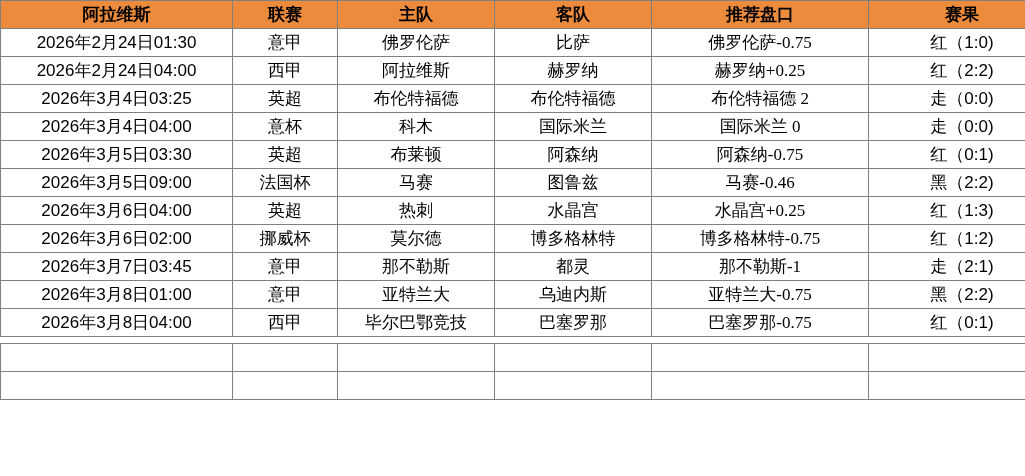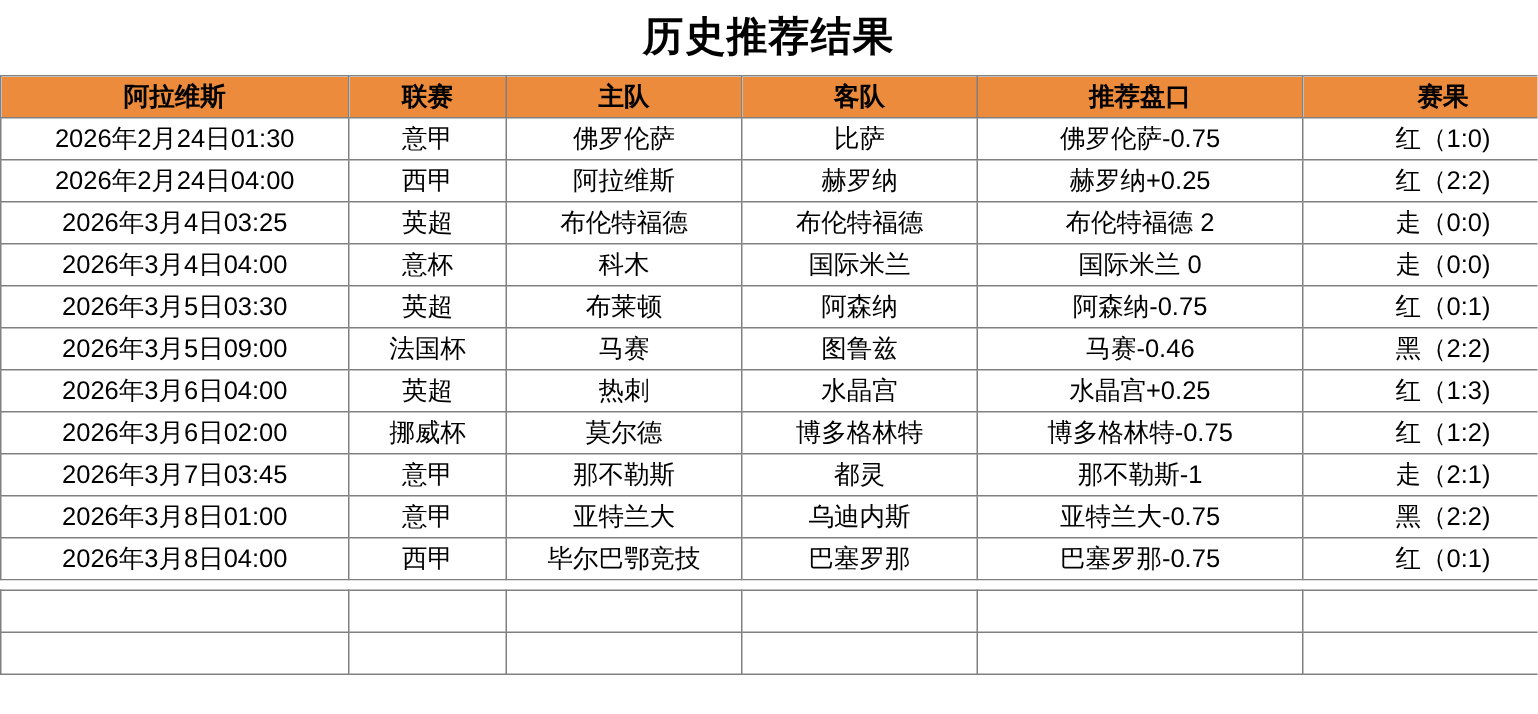--- a/index.html
+++ b/index.html
@@ -52,41 +52,40 @@
     height: 33px;
     border: 1px solid #6f6f6f;
   }
   tbody td {
     background: #ffffff;
   }
   .col-time { width: 227px; }
   .col-league { width: 100px; margin-top: 46px; }
   .col-home { width: 152px; margin-top: 35px; }
   .col-away { width: 152px; }
-  .col-hand { width: 212px; }
+  .col-hand { width: 212px; font-family: Liberation Serif, serif; }
   .col-res { width: 182px; }
   .res-red { color: #E8413B; }
   .res-yellow { color: #F0A22E; }
   .res-black { color: #000000; }
   .empty-row td {
     background: #ffffff;
     border: 1px solid #d9d9d9;
     height: 31px;
   }
   .spacer {
     height: 6px;
     background: #ffffff;
   }
 </style>
 </head>
 <body>
 
 <div class="page">
 
-  <div class="title">历史推荐结果</div>
 
   <table class="grid">
     <thead>
       <tr>
         <th class="col-time">阿拉维斯</th>
         <th class="col-league">联赛</th>
         <th class="col-home">主队</th>
         <th class="col-away">客队</th>
         <th class="col-hand">推荐盘口</th>
         <th class="col-res">赛果</th>

